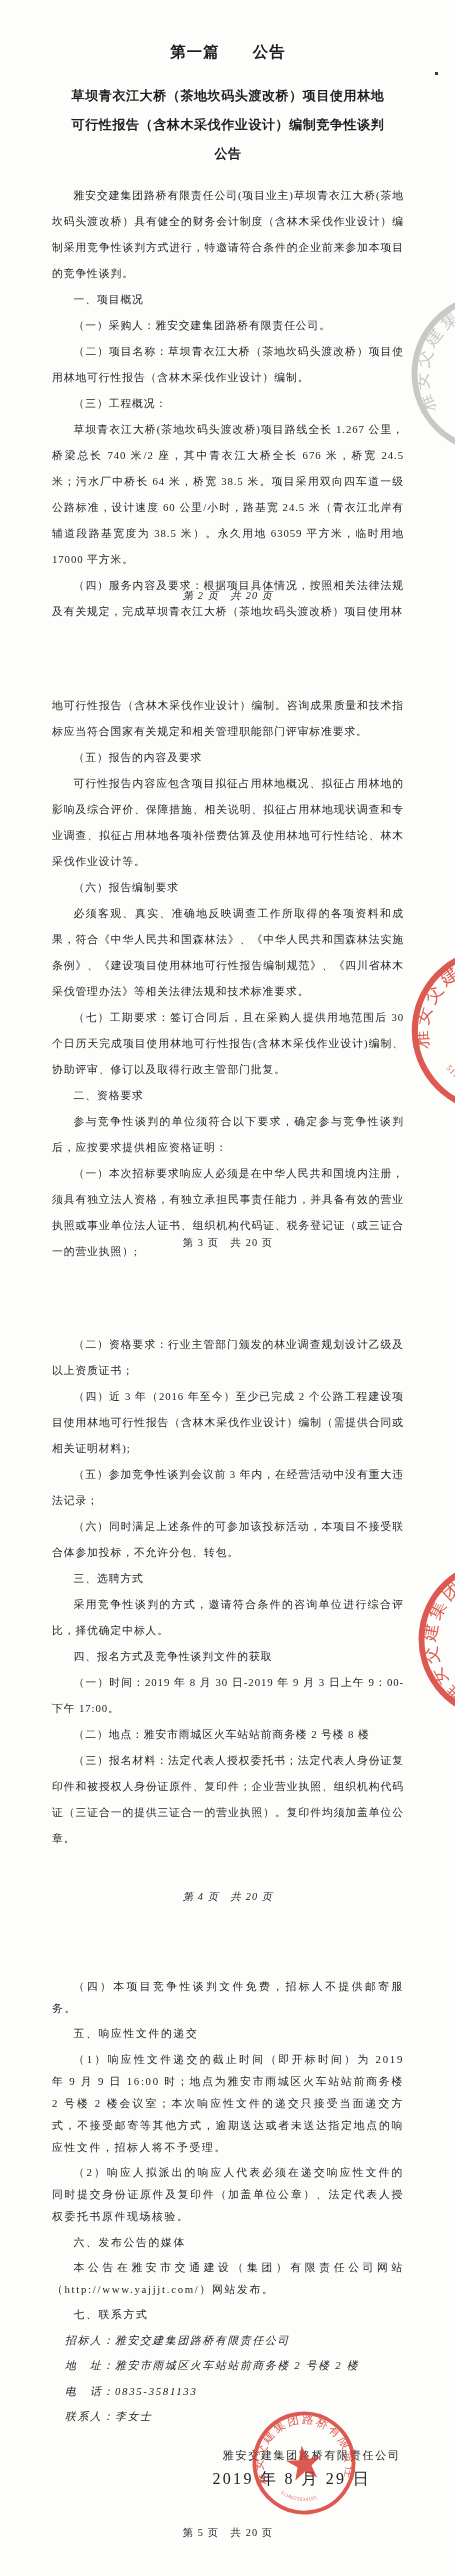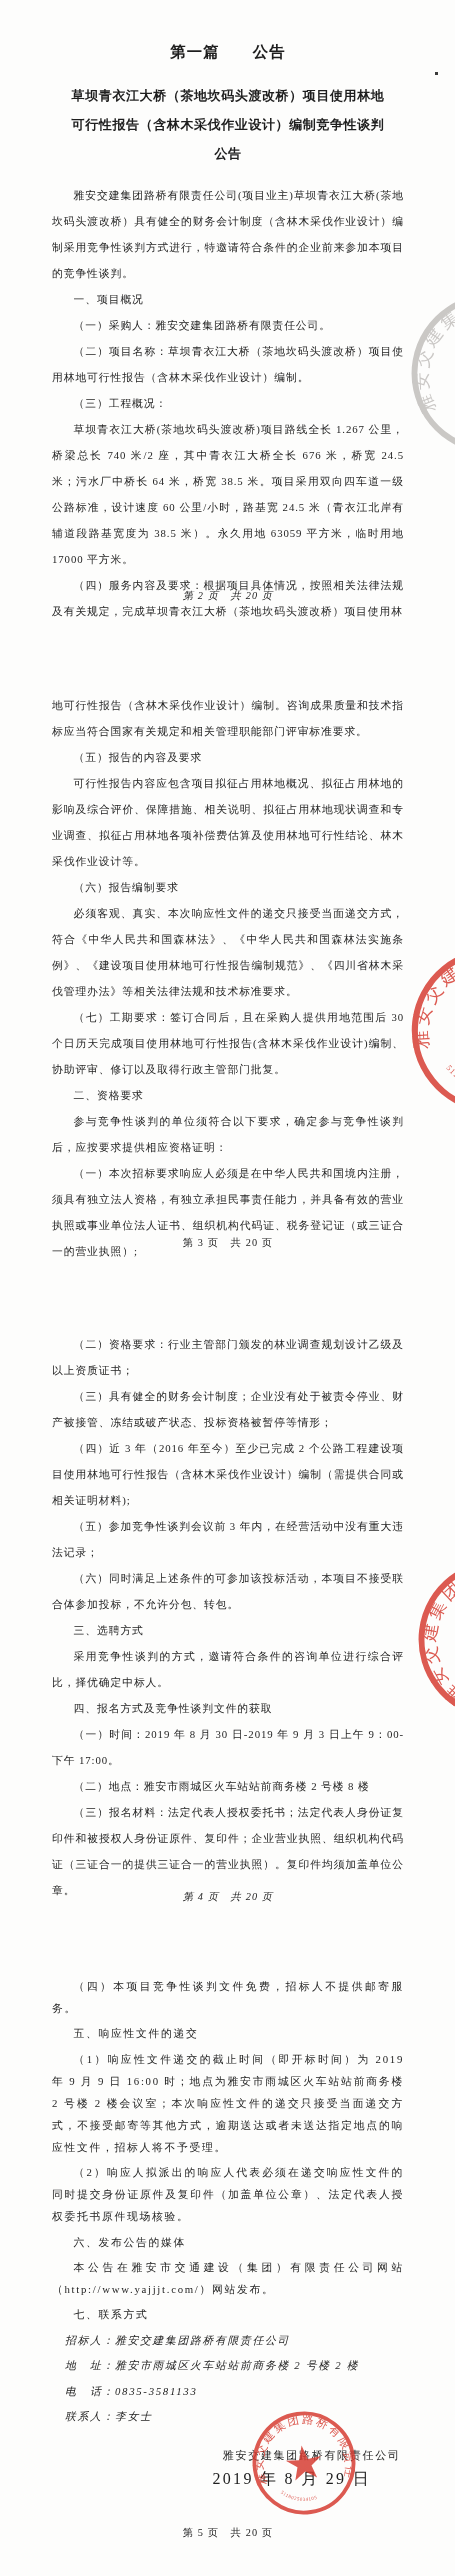--- a/index.html
+++ b/index.html
@@ -106,39 +106,38 @@
         <text class="arc-bot"><textPath href="#seal-arc-bot">5118025034105</textPath></text>
       </svg>
     </div>
   </section>
 
   <section class="page" id="page2">
     <p class="para cont">地可行性报告（含林木采伐作业设计）编制。咨询成果质量和技术指标应当符合国家有关规定和相关管理职能部门评审标准要求。</p>
     <p class="para">（五）报告的内容及要求</p>
     <p class="para">可行性报告内容应包含项目拟征占用林地概况、拟征占用林地的影响及综合评价、保障措施、相关说明、拟征占用林地现状调查和专业调查、拟征占用林地各项补偿费估算及使用林地可行性结论、林木采伐作业设计等。</p>
     <p class="para">（六）报告编制要求</p>
-    <p class="para">必须客观、真实、本次响应性文件的递交只接受当面递交方式，符合《中华人民共和国森林法》、《中华人民共和国森林法实施条例》、《建设项目使用林地可行性报告编制规范》、《四川省林木采伐管理办法》等相关法律法规和技术标准要求。</p>
+    <p class="para">必须客观、真实、准确地反映调查工作所取得的各项资料和成果，符合《中华人民共和国森林法》、《中华人民共和国森林法实施条例》、《建设项目使用林地可行性报告编制规范》、《四川省林木采伐管理办法》等相关法律法规和技术标准要求。</p>
     <p class="para">（七）工期要求：签订合同后，且在采购人提供用地范围后 30 个日历天完成项目使用林地可行性报告(含林木采伐作业设计)编制、协助评审、修订以及取得行政主管部门批复。</p>
     <p class="para">二、资格要求</p>
     <p class="para">参与竞争性谈判的单位须符合以下要求，确定参与竞争性谈判后，应按要求提供相应资格证明：</p>
     <p class="para">（一）本次招标要求响应人必须是在中华人民共和国境内注册，须具有独立法人资格，有独立承担民事责任能力，并具备有效的营业执照或事业单位法人证书、组织机构代码证、税务登记证（或三证合一的营业执照）;</p>
     <div class="page-footer">第 3 页　共 20 页</div>
     <div class="seal seal-red seal-edge2">
       <svg viewBox="0 0 200 200">
         <circle cx="100" cy="100" r="90" fill="none" stroke="currentColor" stroke-width="7"></circle>
         <path d="M100,68 L108,94 L132.3,91.5 L112.9,106.2 L120,129.5 L100,115.6 L80,129.5 L87.1,106.2 L67.7,91.5 L92,94 Z" fill="currentColor"></path>
         <text class="arc-top"><textPath href="#seal-arc-top">雅安交建集团路桥有限责任公司</textPath></text>
         <text class="arc-bot"><textPath href="#seal-arc-bot">5118025034105</textPath></text>
       </svg>
     </div>
   </section>
 
   <section class="page" id="page3">
     <p class="para">（二）资格要求：行业主管部门颁发的林业调查规划设计乙级及以上资质证书；</p>
-    <p class="para">（三）具有健全的财务会计制度；企业没有处于被责令停业、财产被接管、冻结或破产状态、投标资格被暂停等情形；</p>
     <p class="para">（四）近 3 年（2016 年至今）至少已完成 2 个公路工程建设项目使用林地可行性报告（含林木采伐作业设计）编制（需提供合同或相关证明材料);</p>
     <p class="para">（五）参加竞争性谈判会议前 3 年内，在经营活动中没有重大违法记录；</p>
     <p class="para">（六）同时满足上述条件的可参加该投标活动，本项目不接受联合体参加投标，不允许分包、转包。</p>
     <p class="para">三、选聘方式</p>
     <p class="para">采用竞争性谈判的方式，邀请符合条件的咨询单位进行综合评比，择优确定中标人。</p>
     <p class="para">四、报名方式及竞争性谈判文件的获取</p>
     <p class="para">（一）时间：2019 年 8 月 30 日-2019 年 9 月 3 日上午 9：00-下午 17:00。</p>
     <p class="para">（二）地点：雅安市雨城区火车站站前商务楼 2 号楼 8 楼</p>
     <p class="para">（三）报名材料：法定代表人授权委托书；法定代表人身份证复印件和被授权人身份证原件、复印件；企业营业执照、组织机构代码证（三证合一的提供三证合一的营业执照）。复印件均须加盖单位公章。</p>
     <div class="page-footer">第 4 页　共 20 页</div>

